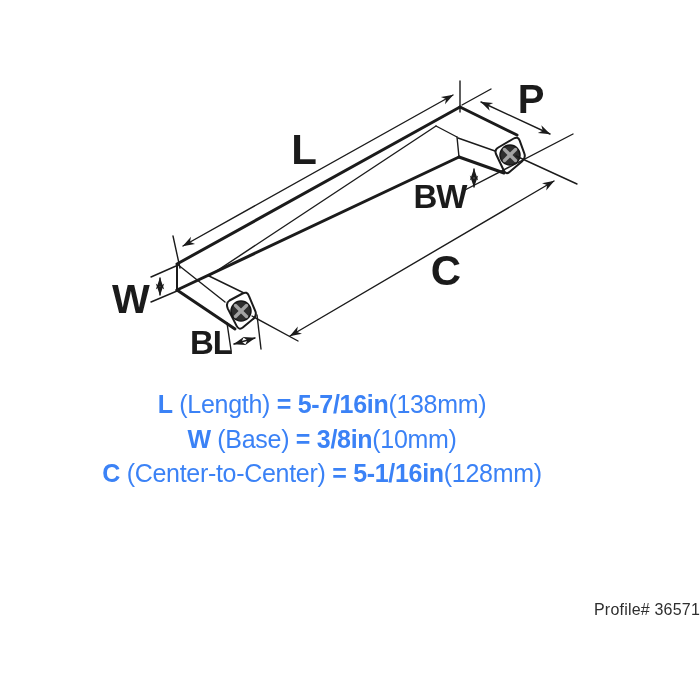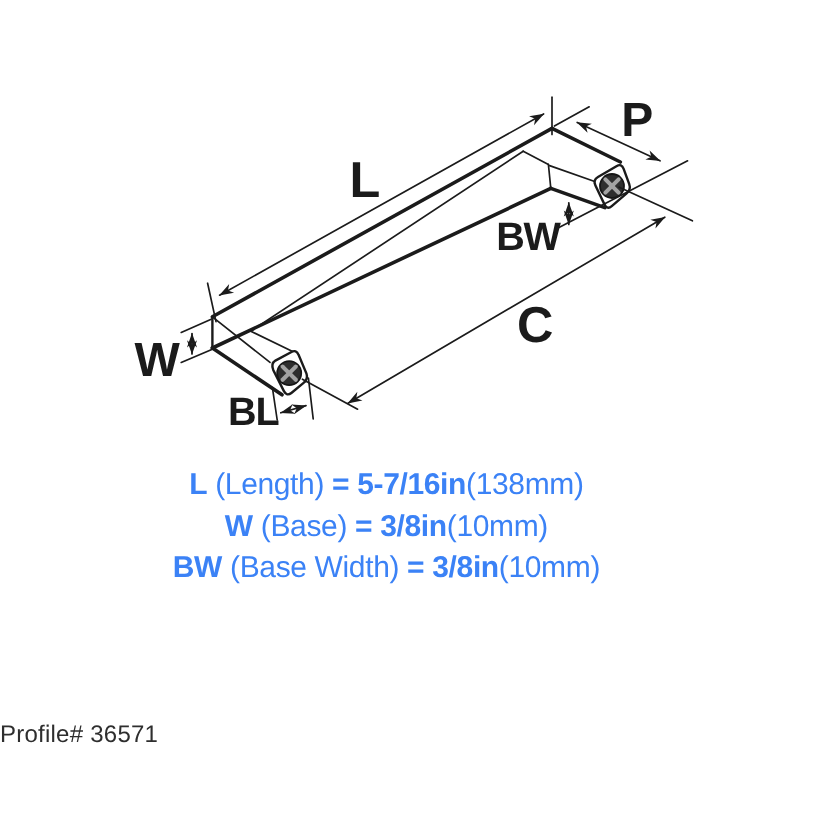--- a/index.html
+++ b/index.html
@@ -12,22 +12,22 @@
   .cap{stroke:#1b1b1b;stroke-width:2;fill:#ffffff;}
   .screw{fill:#2e2e2e;stroke:#161616;stroke-width:1.5;}
   .cross{stroke:#a3a3a3;stroke-width:3.4;stroke-linecap:round;}
   .callout{fill:#1b1b1b;font-weight:bold;text-anchor:middle;}
   .co-big{font-size:42px;}
   .co-mid{font-size:40px;}
   .co-sm{font-size:33px;letter-spacing:-1px;}
   #specs{position:absolute;top:387px;left:0;width:644px;text-align:center;}
   .spec-row{font-size:25px;line-height:34.5px;letter-spacing:-0.3px;white-space:nowrap;color:#3b82f6;}
   .b{font-weight:bold;}
-  #profile{position:absolute;top:601px;left:0;width:700px;text-align:left;
-           font-size:20px;color:#2e2e2e;letter-spacing:0.2px;}
+  #profile{position:absolute;top:601px;left:0;width:700px;text-align:right;
+           font-size:16px;color:#2e2e2e;letter-spacing:0.2px;}
 </style>
 </head>
 <body>
 
 <div id="stage">
 
   <svg id="drawing" width="700" height="700" viewBox="0 0 700 700" xmlns="http://www.w3.org/2000/svg">
     <defs>
       <marker id="arr" markerUnits="userSpaceOnUse" markerWidth="13" markerHeight="10" viewBox="0 0 13 10" refX="12" refY="5" orient="auto-start-reverse">
         <path d="M0.5,0.8 L12.5,5 L0.5,9.2 L4,5 Z" fill="#1b1b1b"></path>
@@ -117,22 +117,22 @@
       <span class="b">=</span>
       <span class="b">5-7/16in</span><span>(138mm)</span>
     </div>
     <div class="spec-row">
       <span class="b">W</span>
       <span>(Base)</span>
       <span class="b">=</span>
       <span class="b">3/8in</span><span>(10mm)</span>
     </div>
     <div class="spec-row">
-      <span class="b">BW</span>
-      <span>(Base Width)</span>
+      <span class="b">C</span>
+      <span>(Center-to-Center)</span>
       <span class="b">=</span>
-      <span class="b">3/8in</span><span>(10mm)</span>
+      <span class="b">5-1/16in</span><span>(128mm)</span>
     </div>
   </div>
 
   <div id="profile">Profile# 36571</div>
 
 </div>
 
 </body></html>

